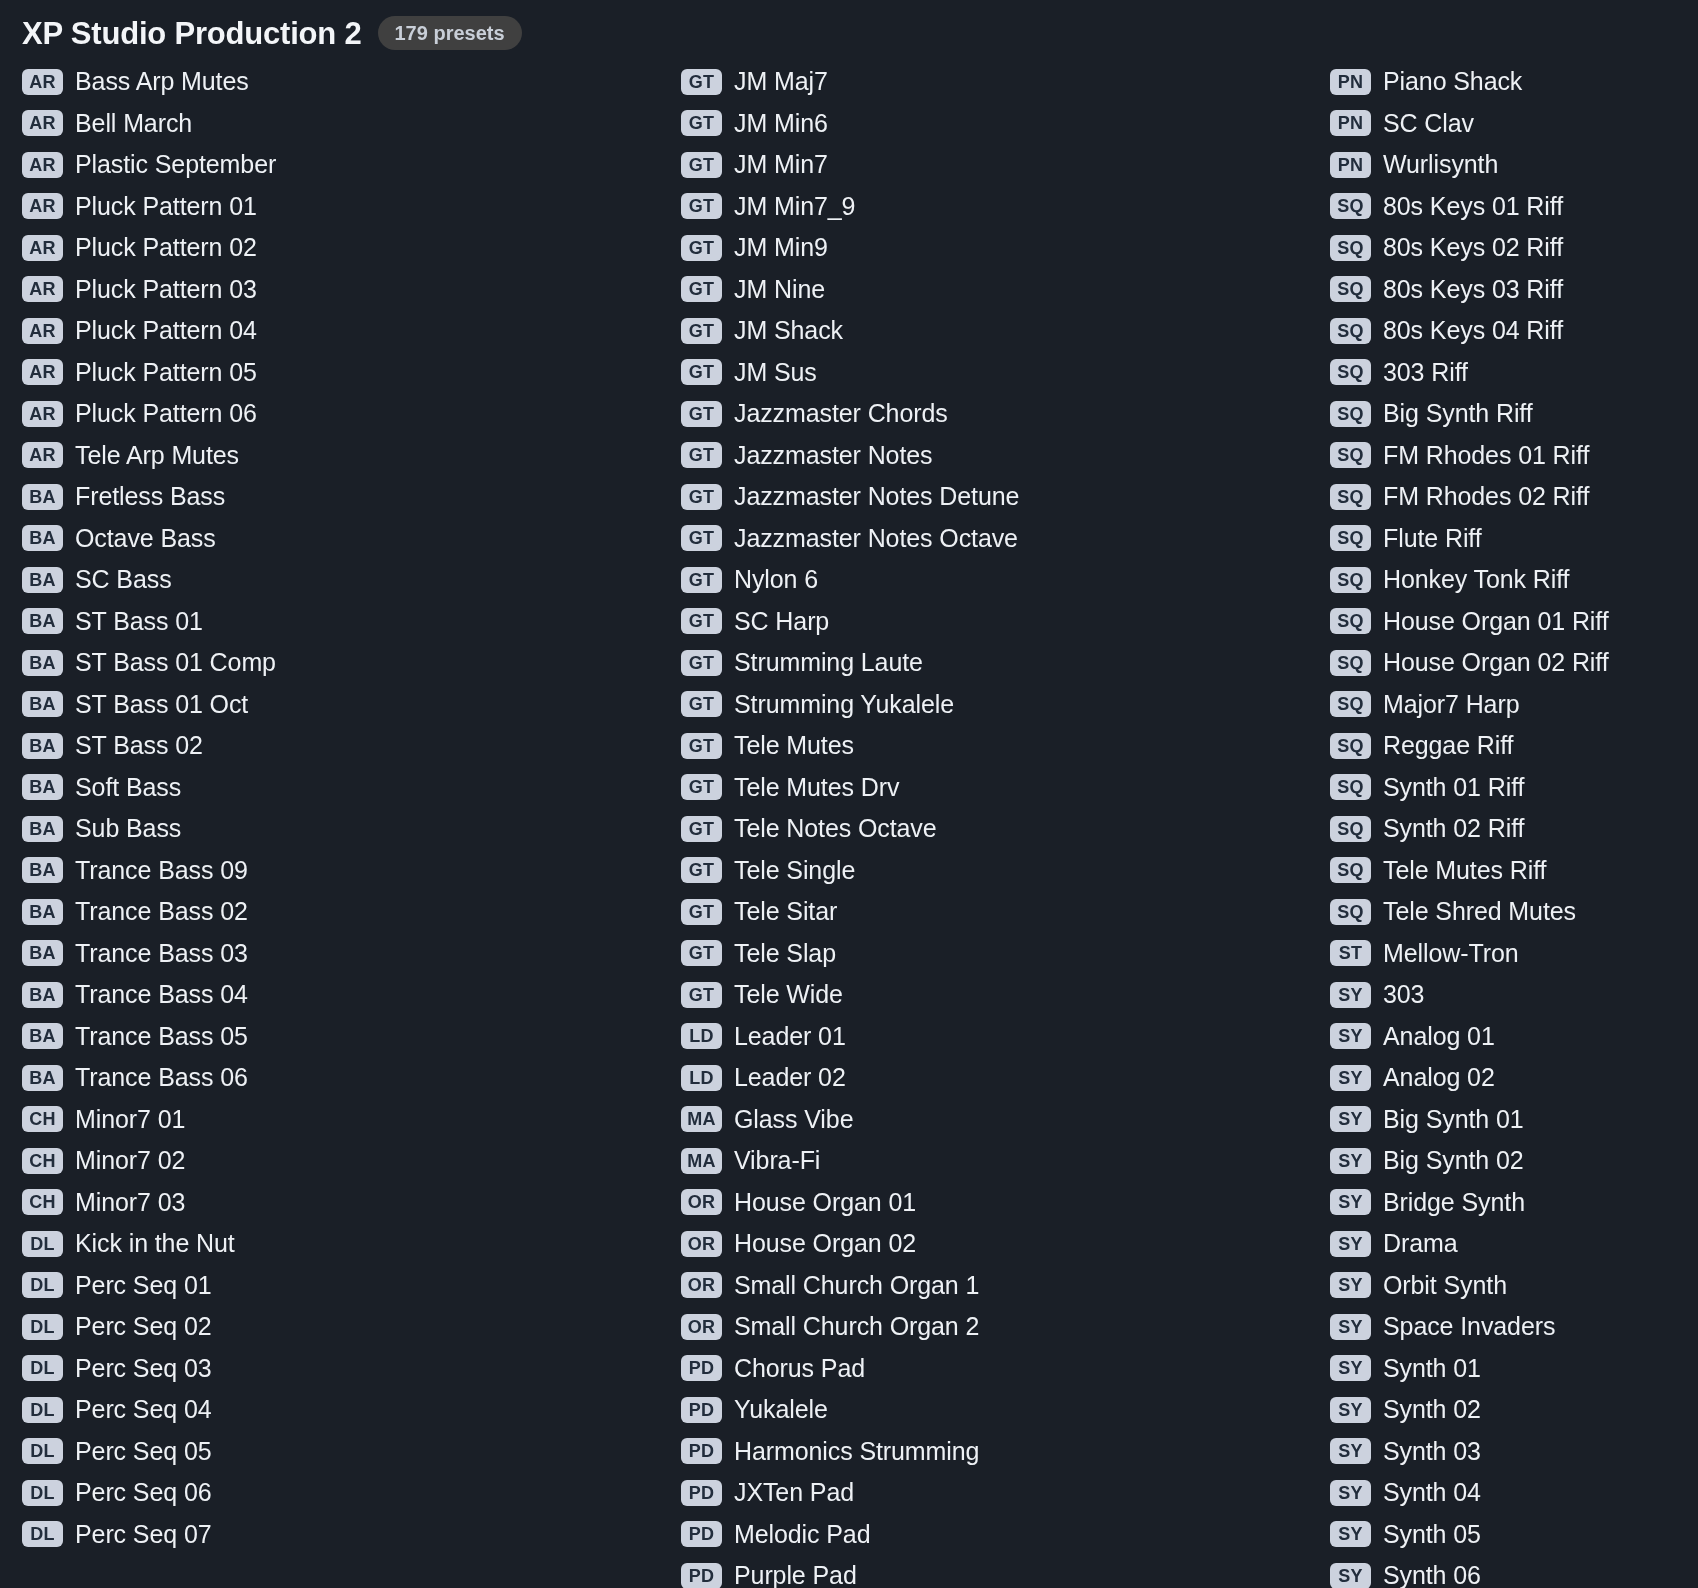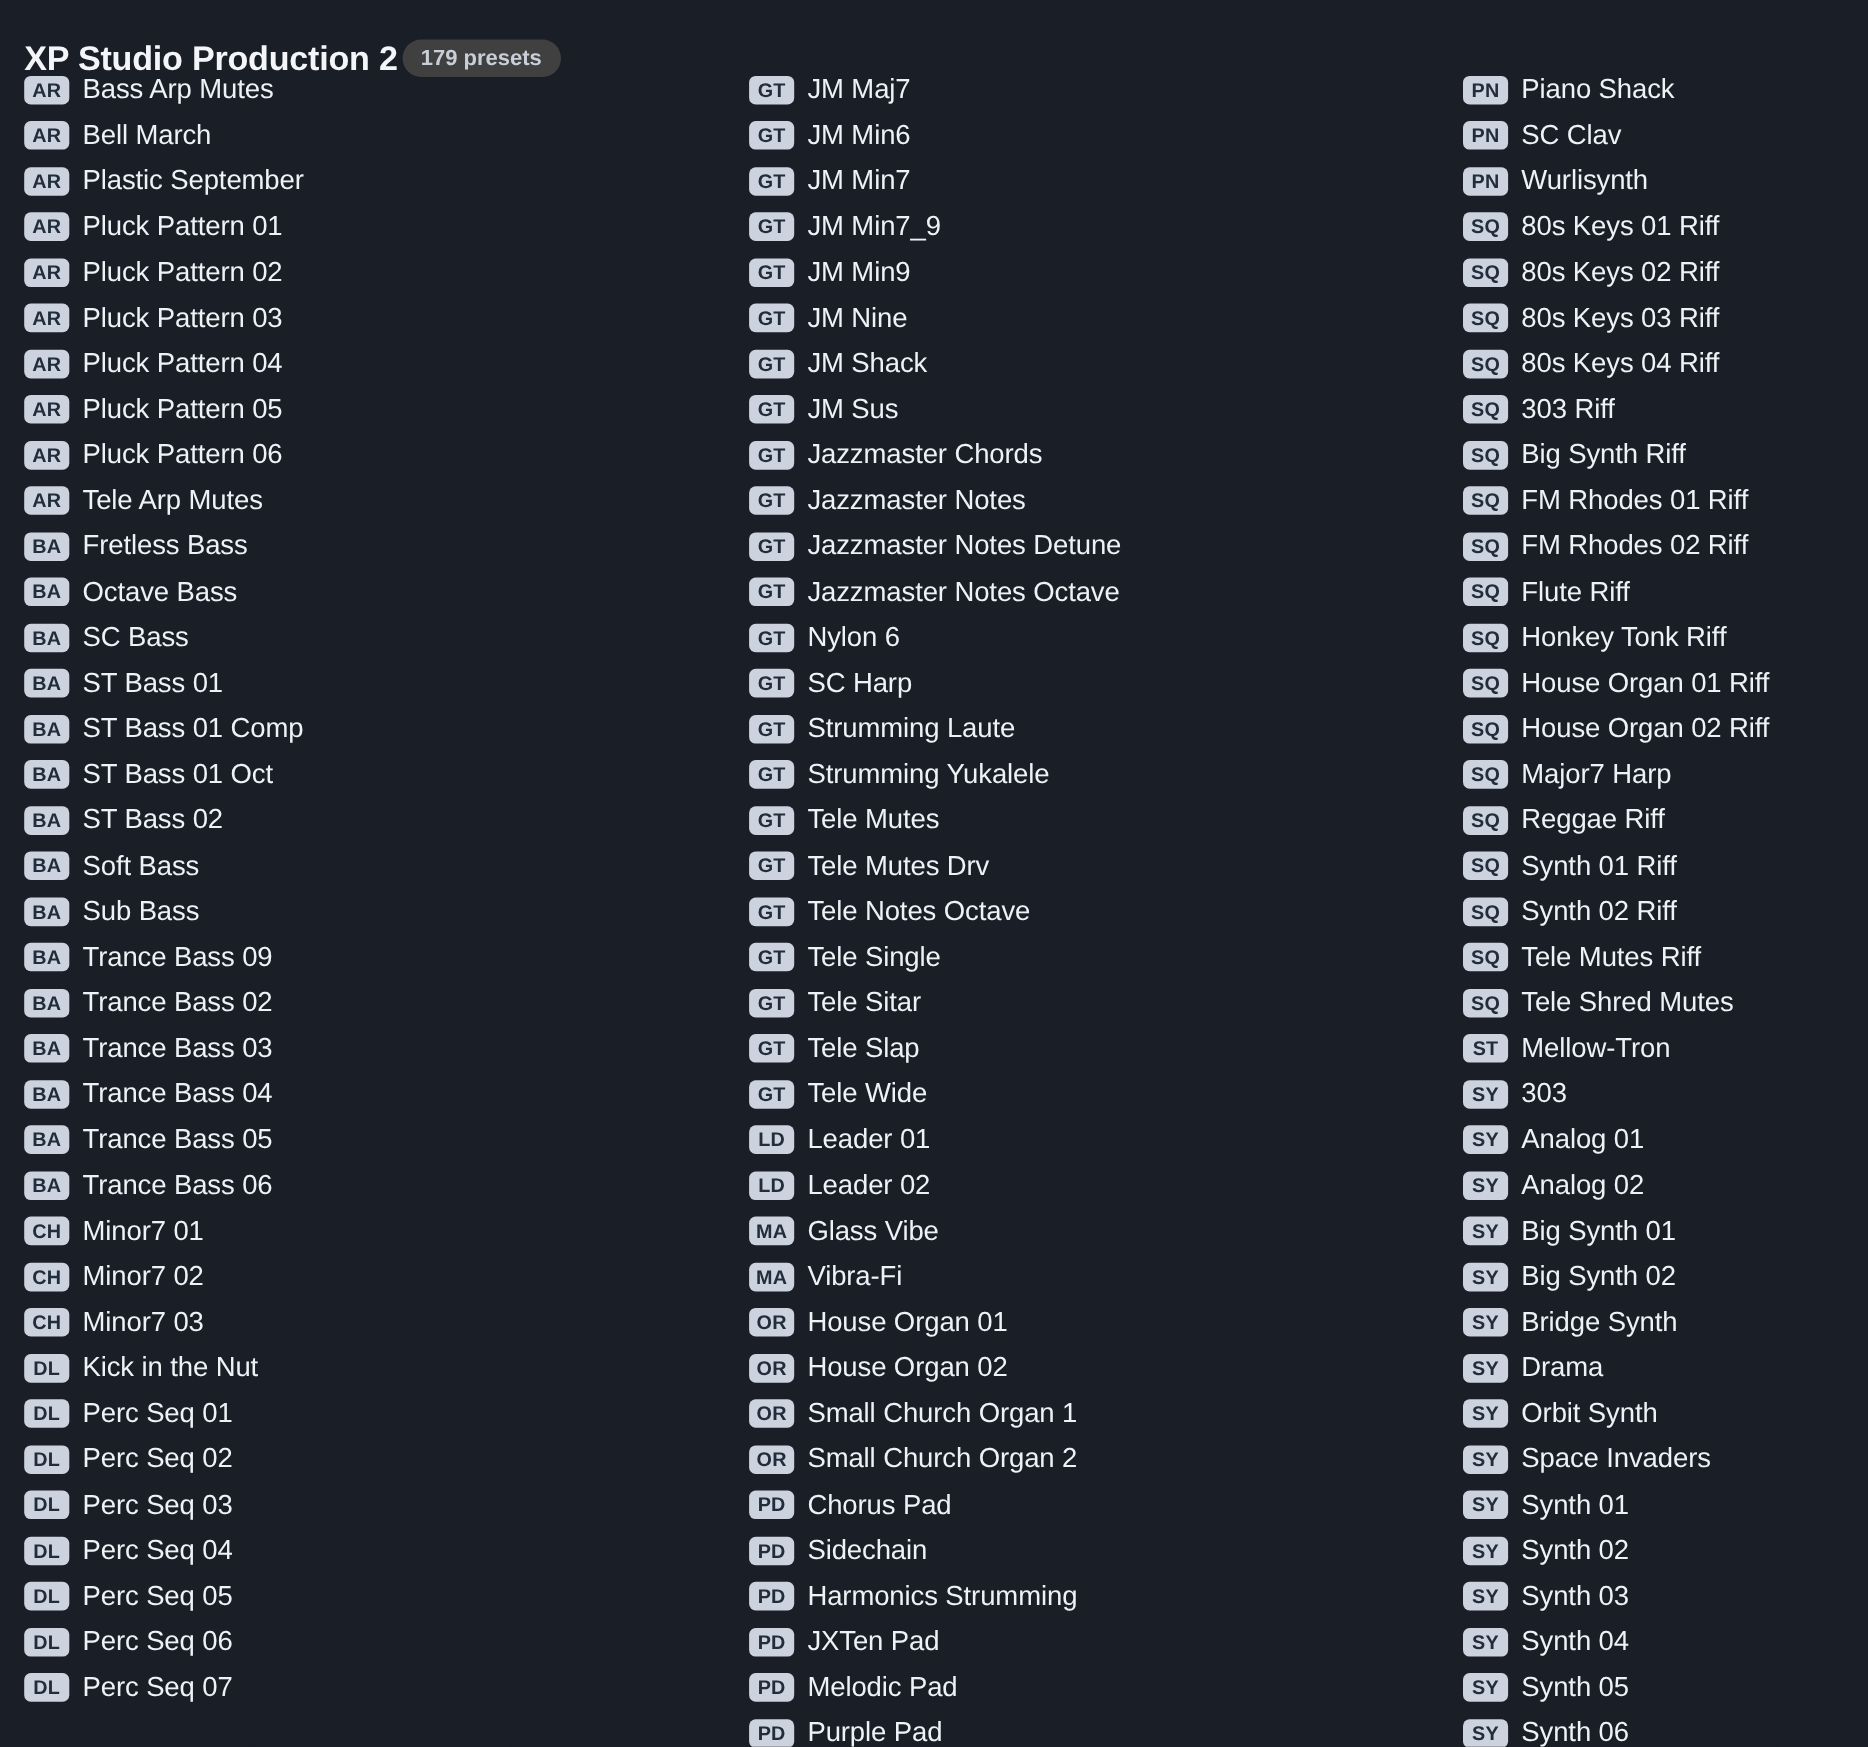--- a/index.html
+++ b/index.html
@@ -24,23 +24,22 @@
   }
 
   
   .header {
     position: absolute;
     left: 22px;
     top: 10px;
     height: 46px;
     display: flex;
     align-items: center;
-    gap: 4px;
+    gap: 16px;
     white-space: nowrap;
-    margin-top: 20px;
   }
   .header-title {
     font-size: 31px;
     font-weight: bold;
     color: #f3f5f8;
     letter-spacing: -0.2px;
     line-height: 1;
   }
   .presets-pill {
     display: inline-flex;
@@ -382,21 +381,21 @@
         <div class="preset-row">
           <span class="preset-badge">OR</span>
           <span class="preset-label">Small Church Organ 2</span>
         </div>
         <div class="preset-row">
           <span class="preset-badge">PD</span>
           <span class="preset-label">Chorus Pad</span>
         </div>
         <div class="preset-row">
           <span class="preset-badge">PD</span>
-          <span class="preset-label">Sidechain</span>
+          <span class="preset-label">Yukalele</span>
         </div>
         <div class="preset-row">
           <span class="preset-badge">PD</span>
           <span class="preset-label">Harmonics Strumming</span>
         </div>
         <div class="preset-row">
           <span class="preset-badge">PD</span>
           <span class="preset-label">JXTen Pad</span>
         </div>
         <div class="preset-row">

